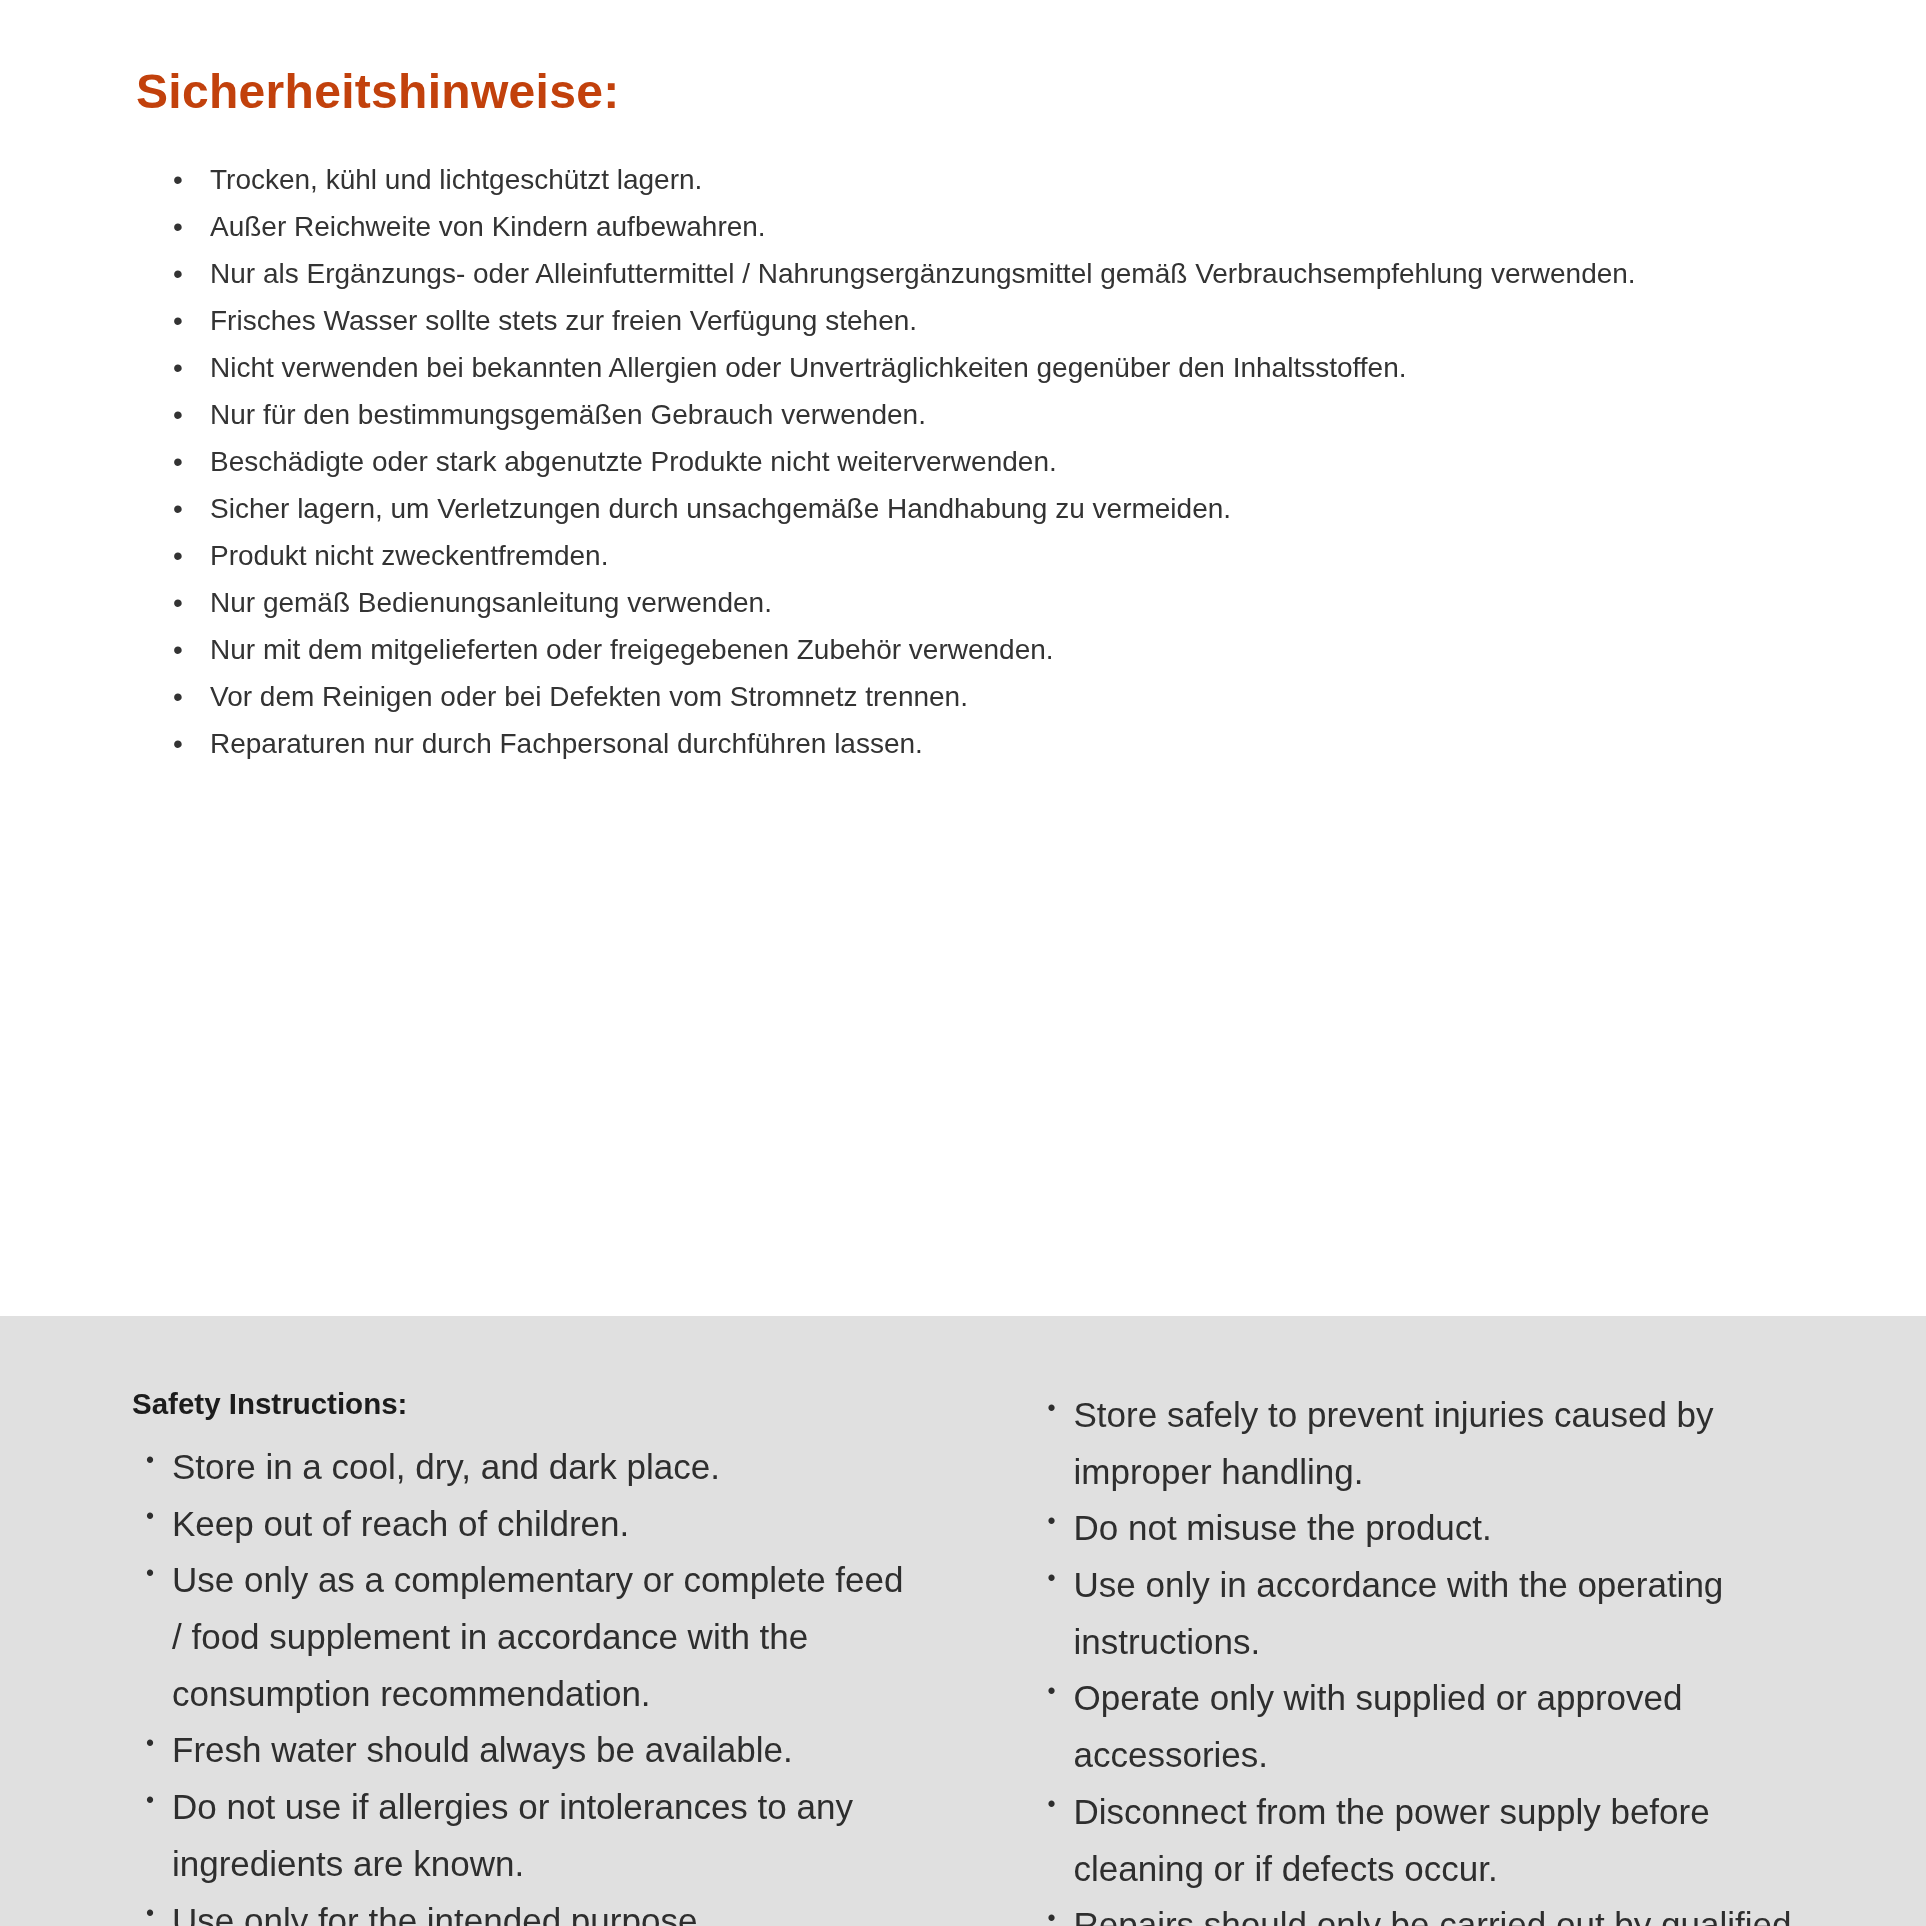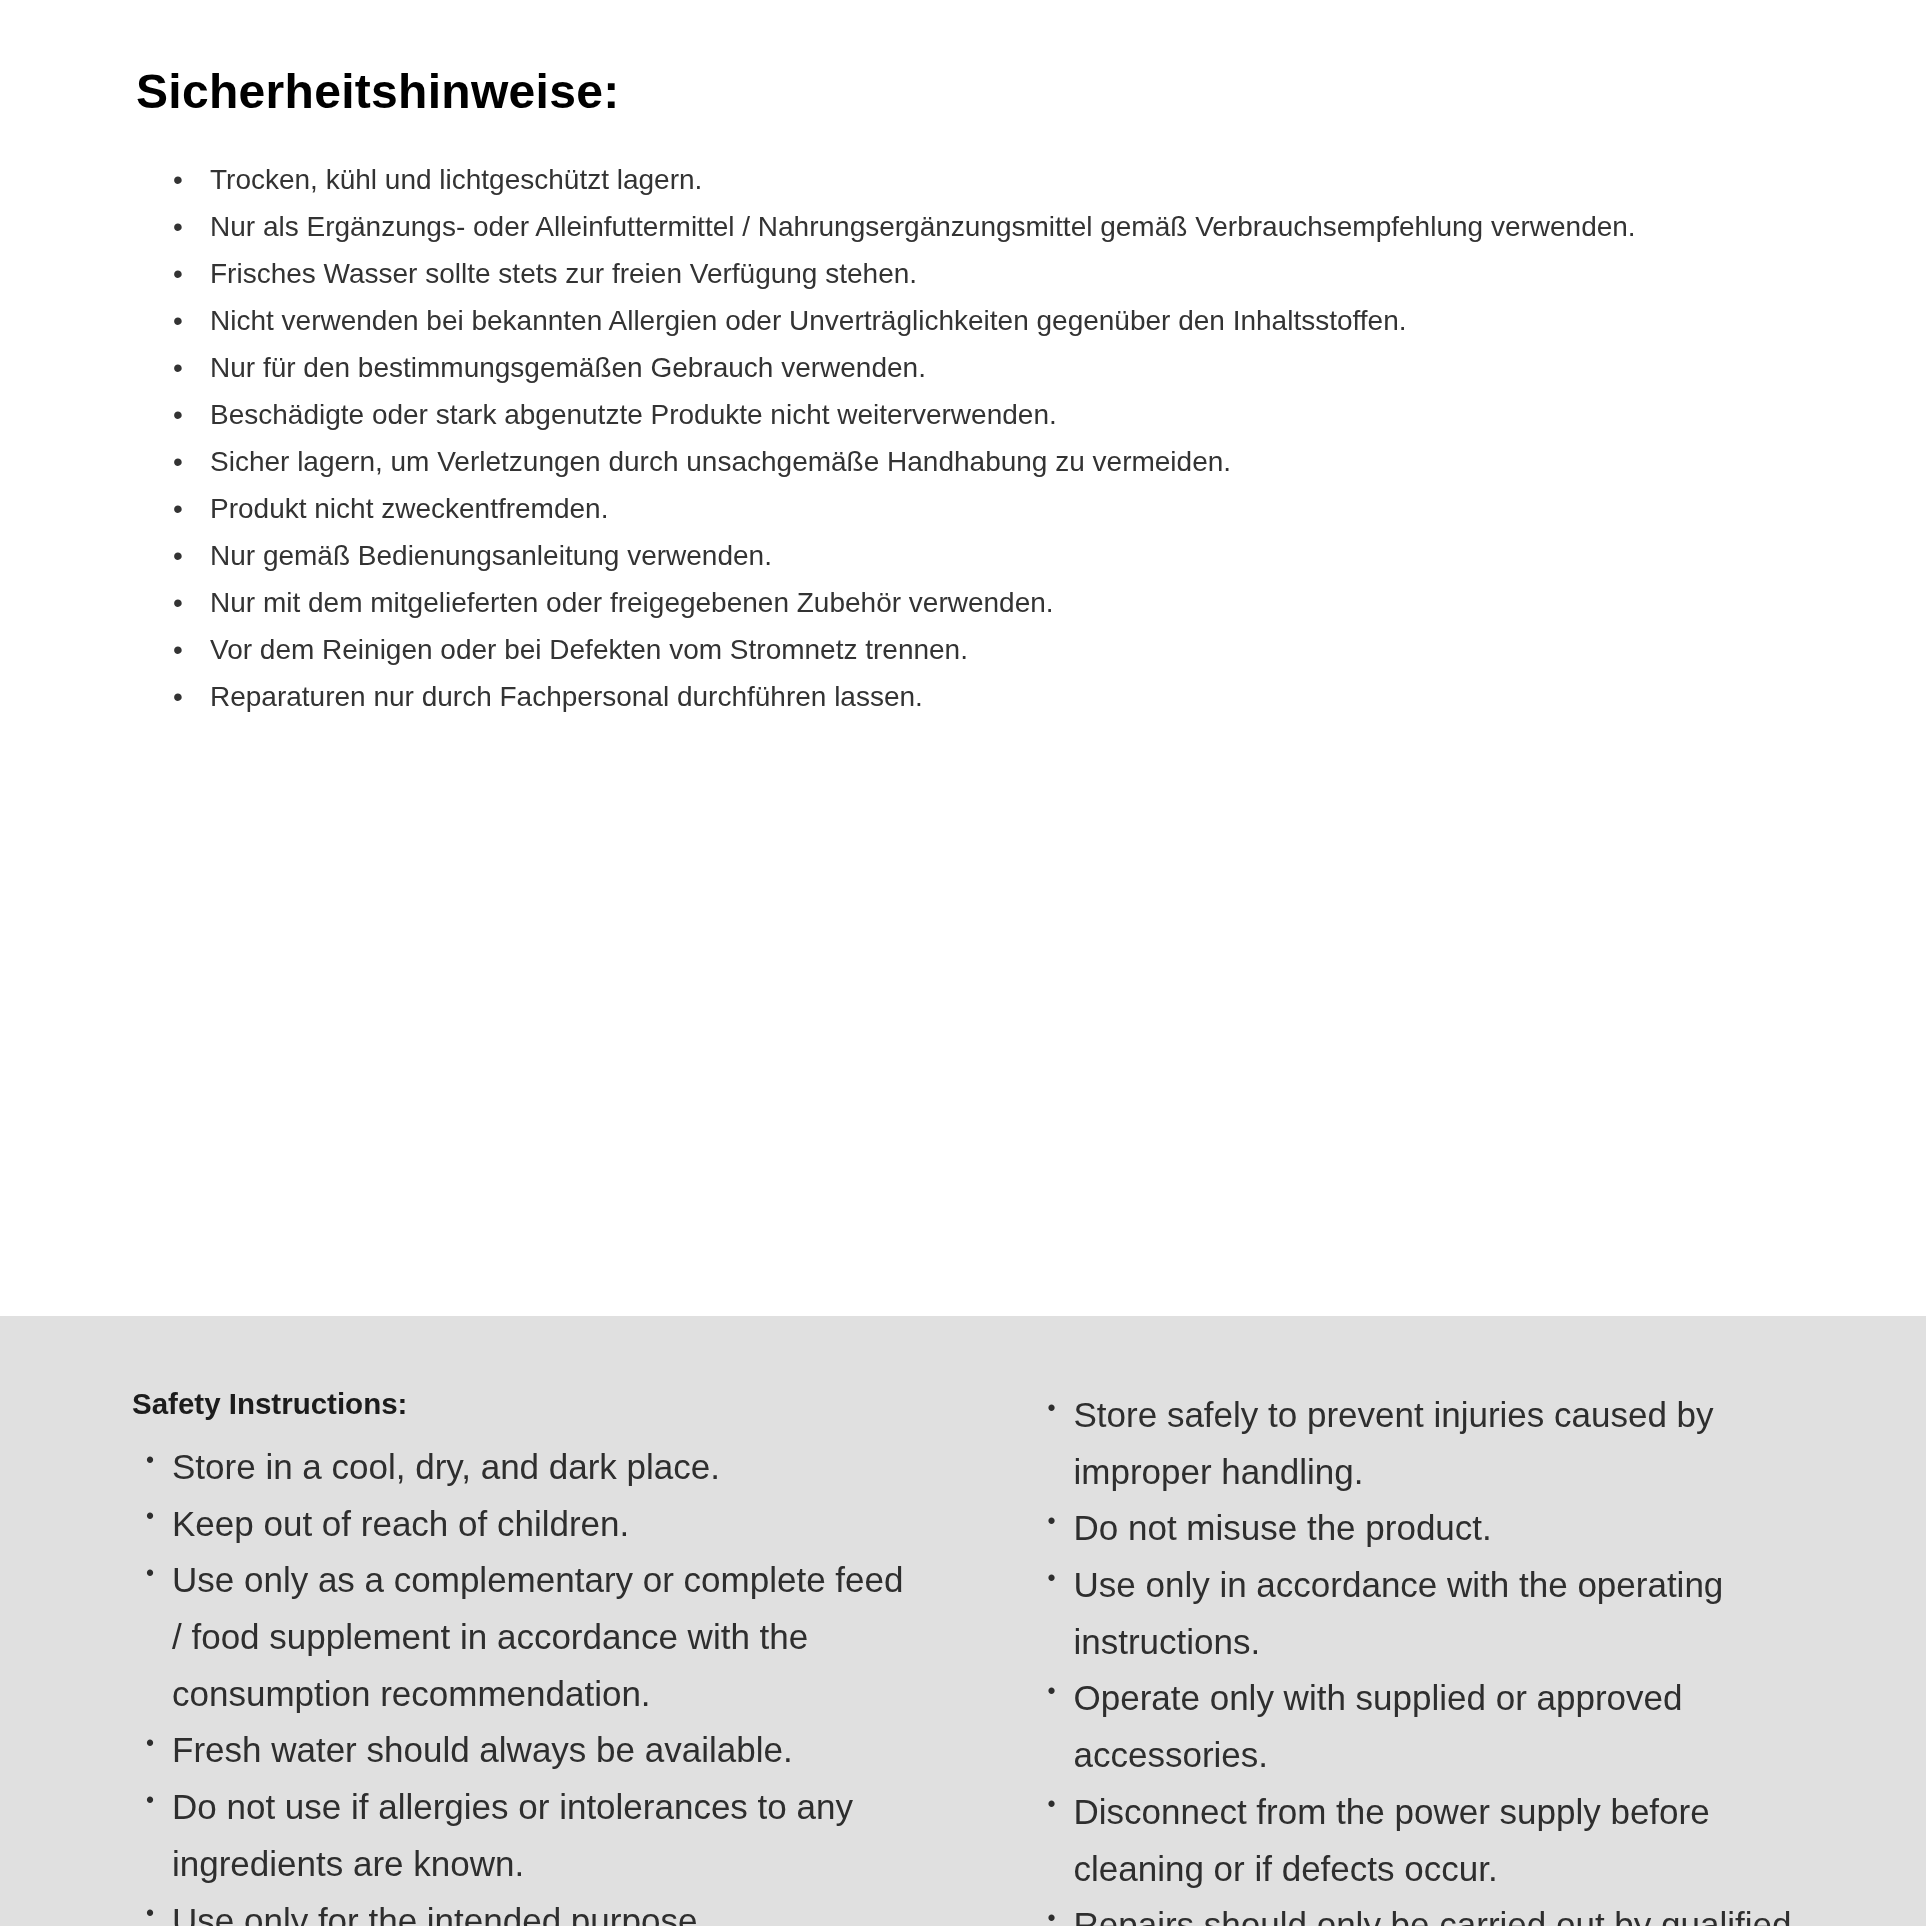--- a/index.html
+++ b/index.html
@@ -25,21 +25,21 @@
   .de-section {
     flex: 0 0 auto;
     height: 1316px;
     box-sizing: border-box;
     padding: 64px 116px 0 136px;
     background: #ffffff;
   }
   .de-title {
     font-size: 48px;
     font-weight: 700;
-    color: #000000;
+    color: #c2410c;
     margin: 0 0 37px 0;
     letter-spacing: 0.3px;
   }
   ul.de-list {
     list-style: none;
     margin: 0;
     padding: 0 0 0 37px;
     font-size: 28px;
     line-height: 1.68;
     color: #333333;
@@ -100,20 +100,21 @@
 </style>
 </head>
 <body>
 
 <div class="page">
 
   <section class="de-section">
     <h1 class="de-title">Sicherheitshinweise:</h1>
     <ul class="de-list">
       <li>Trocken, kühl und lichtgeschützt lagern.</li>
+      <li>Außer Reichweite von Kindern aufbewahren.</li>
       <li>Nur als Ergänzungs- oder Alleinfuttermittel / Nahrungsergänzungsmittel gemäß Verbrauchsempfehlung verwenden.</li>
       <li>Frisches Wasser sollte stets zur freien Verfügung stehen.</li>
       <li>Nicht verwenden bei bekannten Allergien oder Unverträglichkeiten gegenüber den Inhaltsstoffen.</li>
       <li>Nur für den bestimmungsgemäßen Gebrauch verwenden.</li>
       <li>Beschädigte oder stark abgenutzte Produkte nicht weiterverwenden.</li>
       <li>Sicher lagern, um Verletzungen durch unsachgemäße Handhabung zu vermeiden.</li>
       <li>Produkt nicht zweckentfremden.</li>
       <li>Nur gemäß Bedienungsanleitung verwenden.</li>
       <li>Nur mit dem mitgelieferten oder freigegebenen Zubehör verwenden.</li>
       <li>Vor dem Reinigen oder bei Defekten vom Stromnetz trennen.</li>

